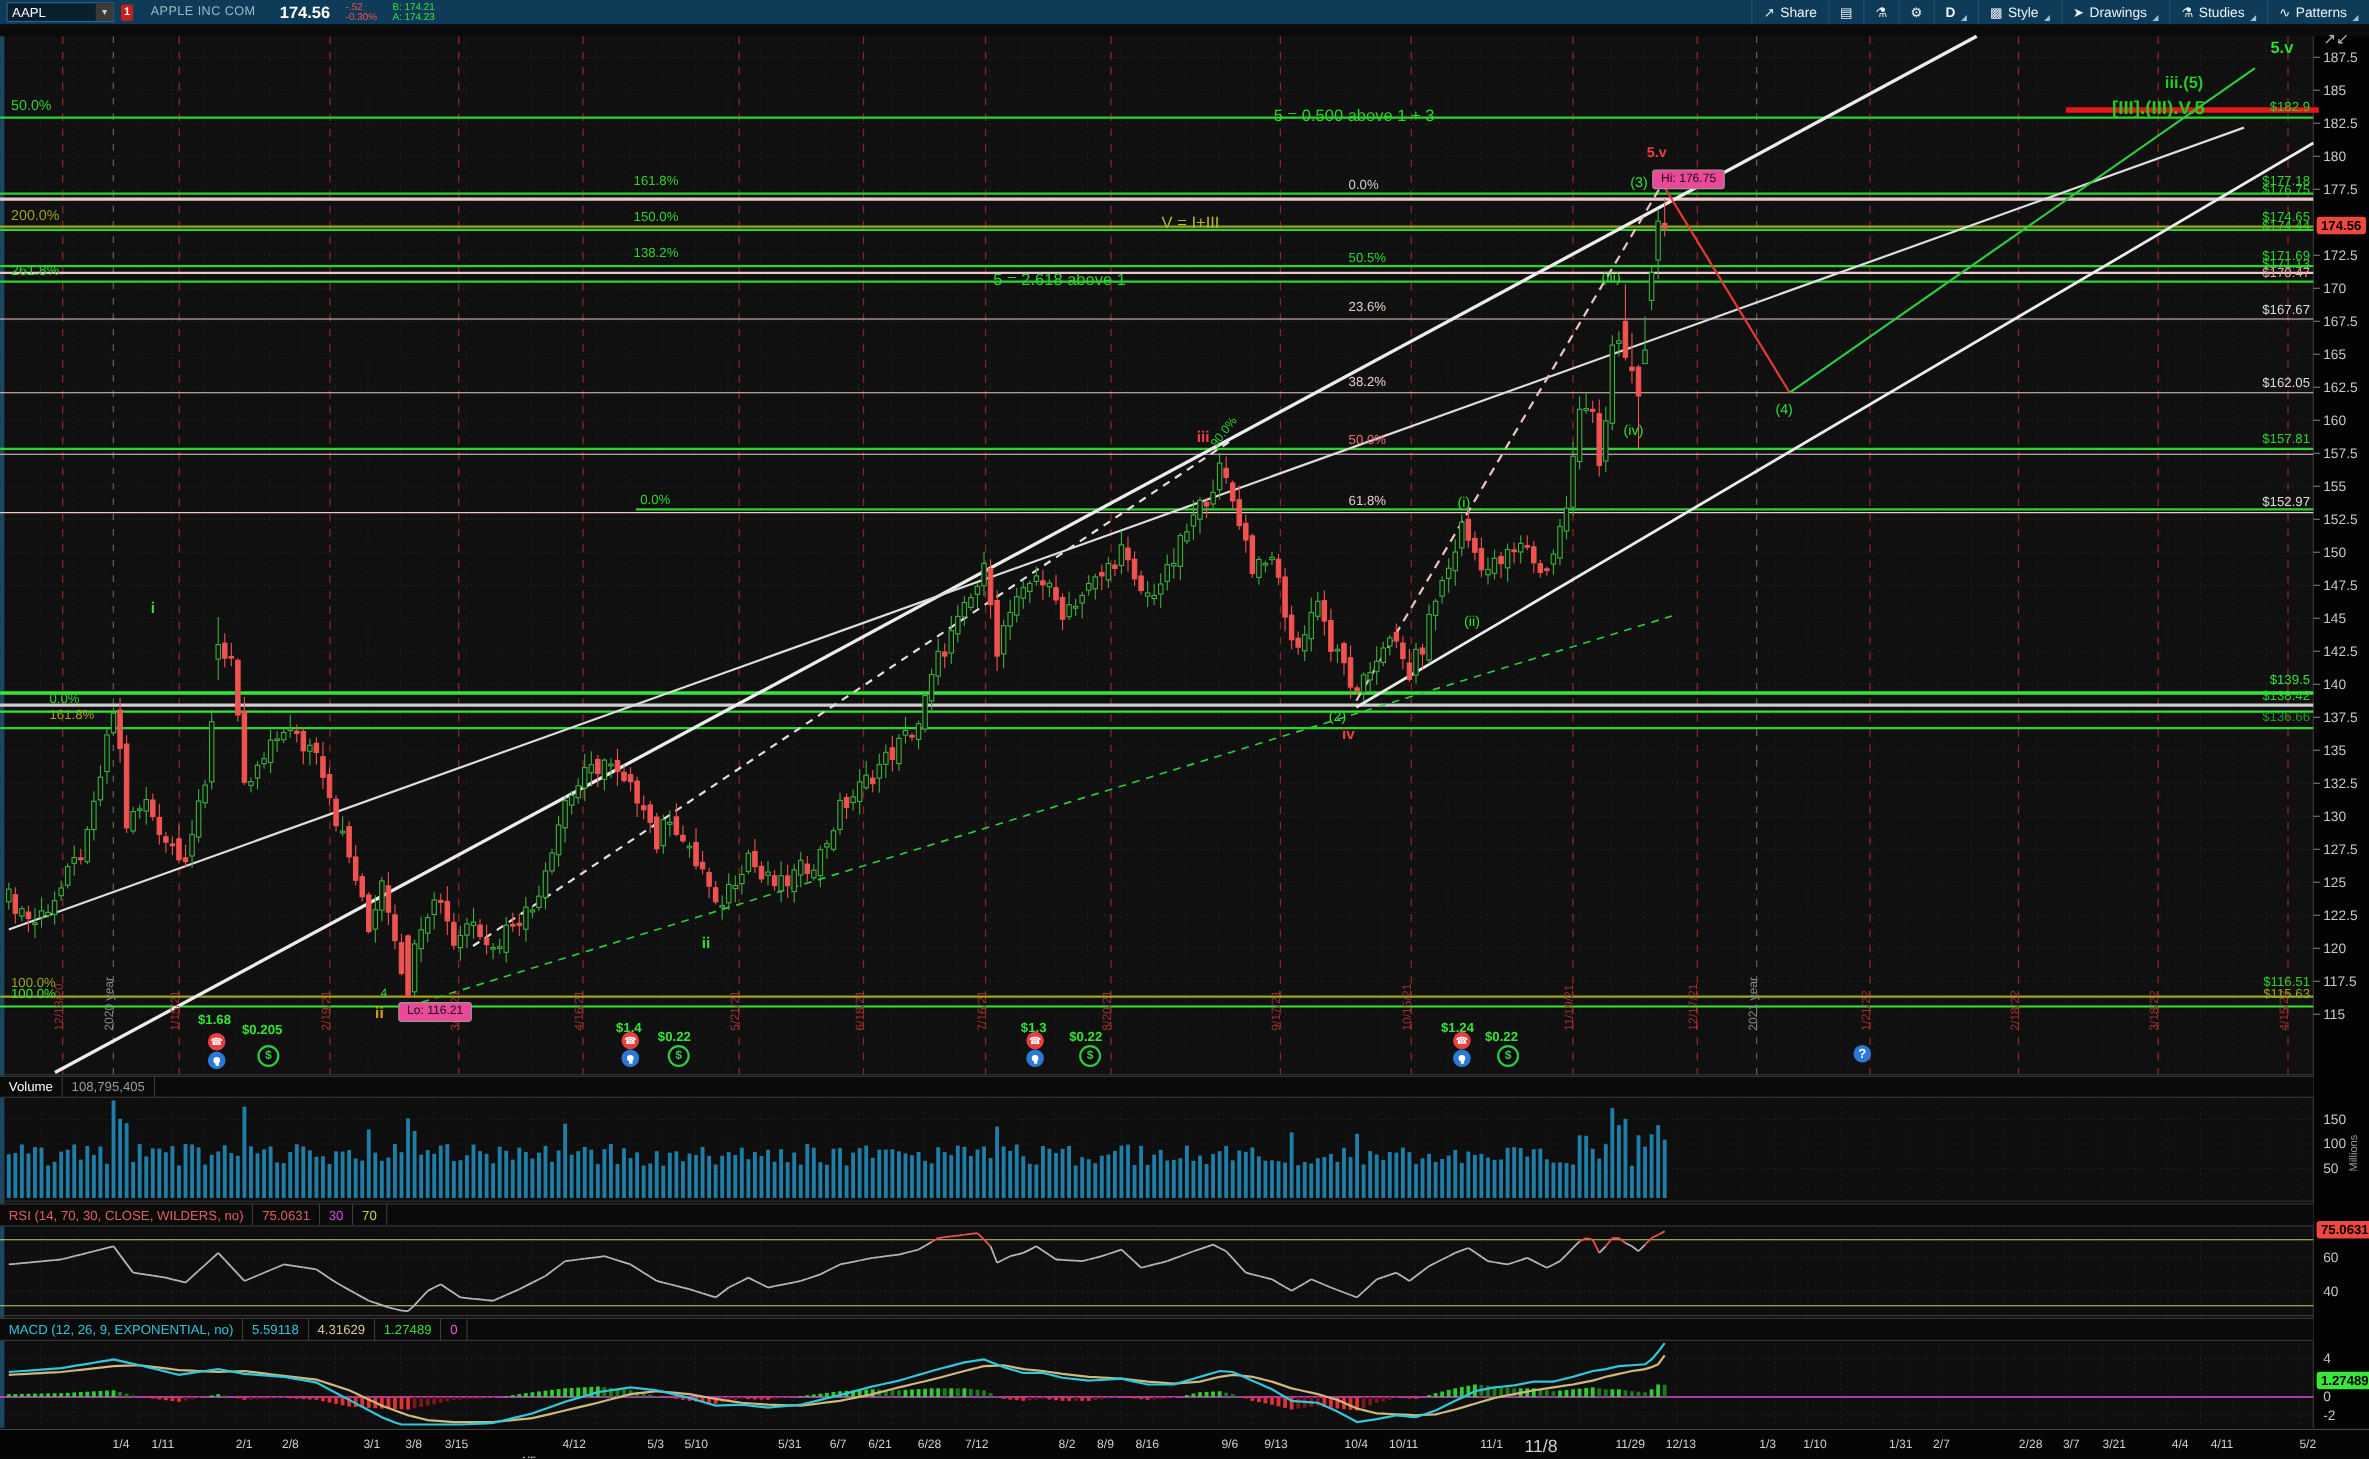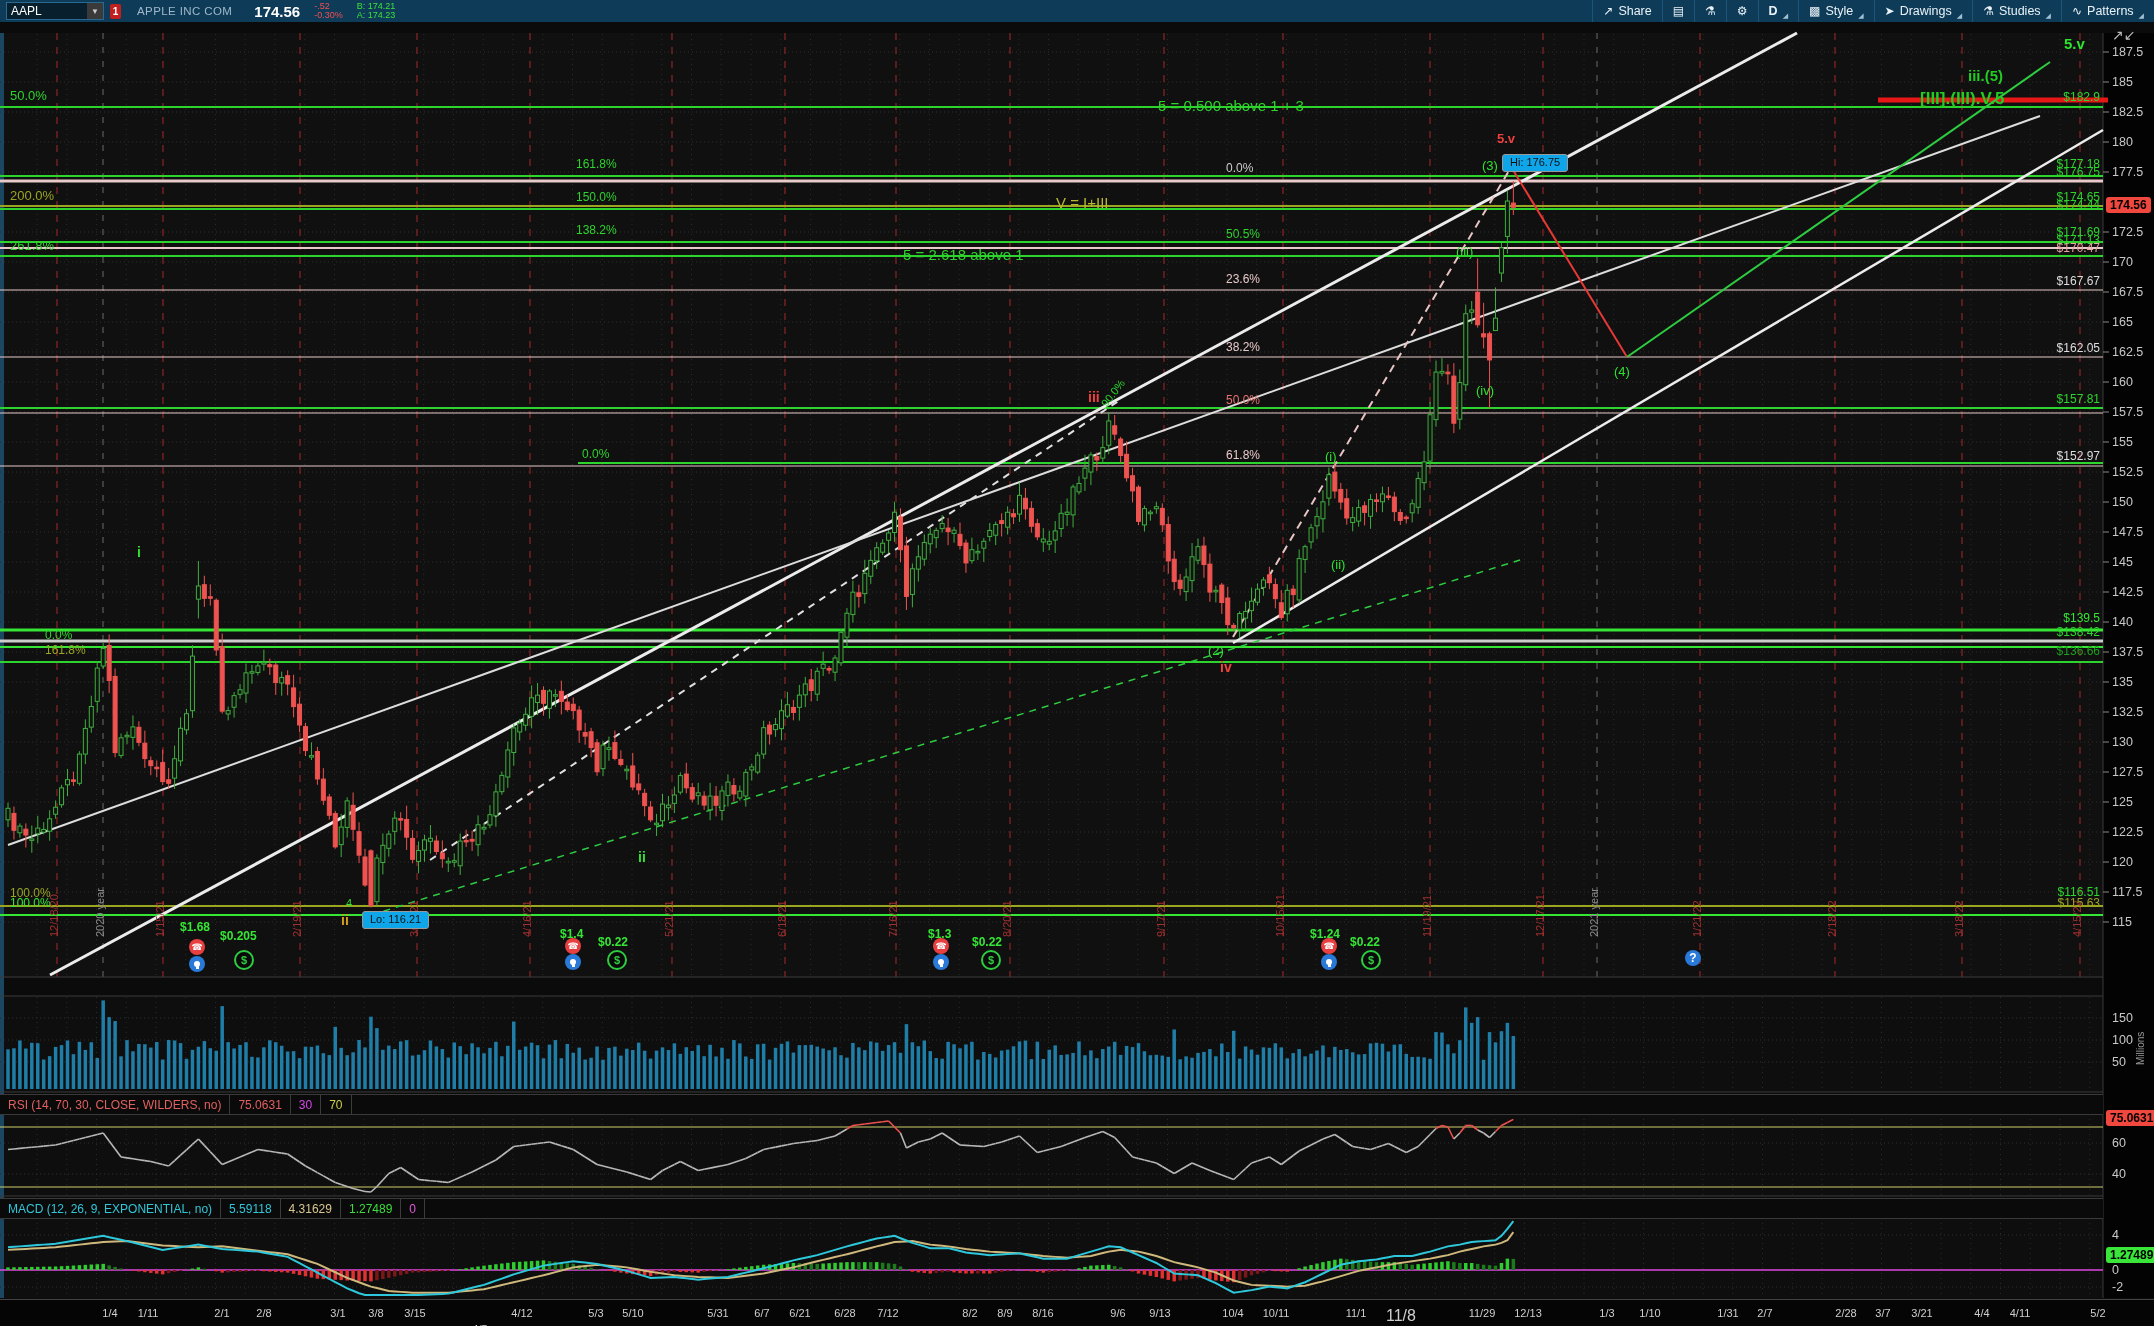--- a/index.html
+++ b/index.html
@@ -18,21 +18,21 @@
   .tb-btn{display:flex;align-items:center;gap:5px;padding:0 10px;height:100%;border-left:1px solid #1b5578;cursor:pointer;white-space:nowrap;color:#e9f2f8;font-size:12.5px;}
   .tb-ico{font-size:12px;color:#e9f2f8;}
   .caret{font-size:7px;color:#9fc0d4;align-self:flex-end;margin-bottom:2px;}
   
   .chartbar{position:absolute;left:0;top:22px;width:2154px;height:13px;background:#000;display:flex;align-items:center;z-index:30;border-bottom:1px solid #2e2e2e;}
   .chartbar .title{color:#fff;font-weight:bold;font-size:11px;padding:0 8px;border-right:1px solid #333;}
   .ohlc-field{color:#9a9a9a;font-size:11px;padding:0 8px;border-right:1px solid #333;}
   svg#cv{position:absolute;left:0;top:0;z-index:1;}
   #labels{position:absolute;left:0;top:0;width:2154px;height:1326px;z-index:5;pointer-events:none;}
   .lab{position:absolute;white-space:pre;line-height:1;}
-  .tooltip{position:absolute;background:#0ea5e9;color:#111;font-size:11px;line-height:1;padding:2px 7px 3px 7px;border-radius:3px;border:1px solid #999;z-index:8;}
+  .tooltip{position:absolute;background:#ec4899;color:#111;font-size:11px;line-height:1;padding:2px 7px 3px 7px;border-radius:3px;border:1px solid #999;z-index:8;}
   .badge{position:absolute;font-size:12px;font-weight:bold;color:#000;padding:1px 4px;border-radius:3px;z-index:9;}
   
   .pane-head{position:absolute;left:0;width:2103px;background:#0a0a0a;display:flex;align-items:stretch;z-index:6;border-top:1px solid #3a3a3a;border-bottom:1px solid #3a3a3a;}
   .ph-cell{display:flex;align-items:center;padding:0 8px;border-right:1px solid #3c3c3c;font-size:12px;}
   .divico{position:absolute;width:16px;height:16px;border-radius:50%;display:flex;align-items:center;justify-content:center;z-index:6;pointer-events:auto;}
   .bulbglyph{position:relative;width:6px;height:6px;background:#fff;border-radius:50%;}
   .bulbglyph:after{content:"";position:absolute;left:1.5px;top:5px;width:3px;height:3px;background:#fff;}
   .dateaxis{position:absolute;left:0;top:1299px;width:2154px;height:27px;background:#050505;border-top:1px solid #444;z-index:6;}
 </style>
 </head>
@@ -1975,20 +1975,24 @@
         </div>
       <div class="tb-btn">
           <span class="tb-ico">∿</span>
           <span>Patterns</span>
           <span class="caret">◢</span>
         </div>
     </div>
   </div>
 
 
+  <div class="pane-head" style="top:978px;height:18px;">
+    <div class="ph-cell" style="color:#fff;">Volume</div>
+    <div class="ph-cell" style="color:#9a9a9a;">108,795,405</div>
+  </div>
   <div class="pane-head" style="top:1094px;height:19px;">
     <div class="ph-cell" style="color:#e06060;">RSI (14, 70, 30, CLOSE, WILDERS, no)</div>
     <div class="ph-cell" style="color:#e06060;">75.0631</div>
     <div class="ph-cell" style="color:#d946ef;">30</div>
     <div class="ph-cell" style="color:#cfcf4a;">70</div>
   </div>
   <div class="pane-head" style="top:1198px;height:19px;">
     <div class="ph-cell" style="color:#31c5d8;">MACD (12, 26, 9, EXPONENTIAL, no)</div>
     <div class="ph-cell" style="color:#31c5d8;">5.59118</div>
     <div class="ph-cell" style="color:#d8c690;">4.31629</div>

